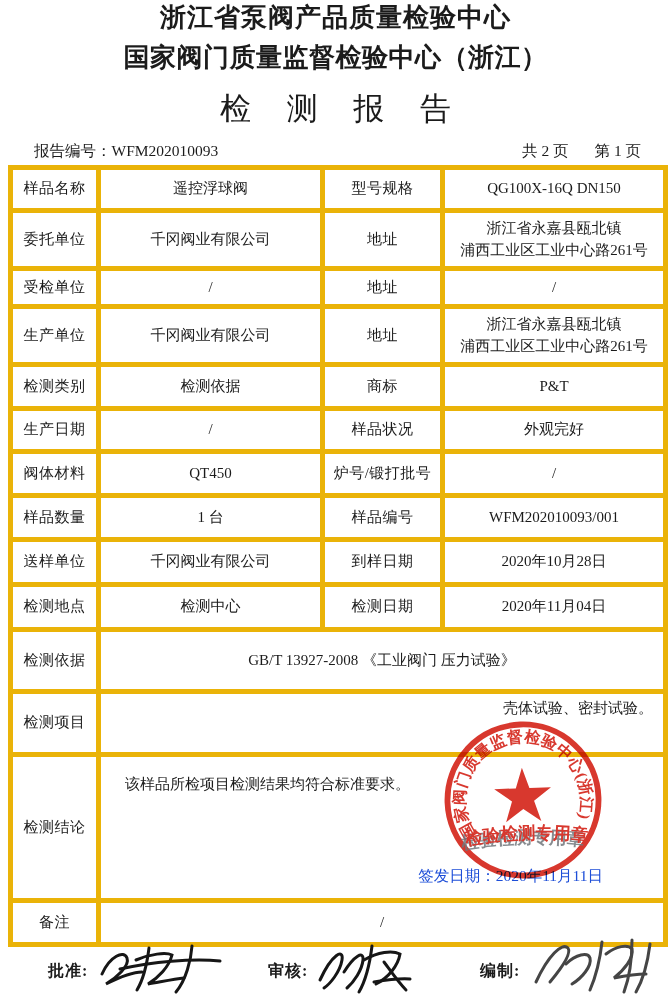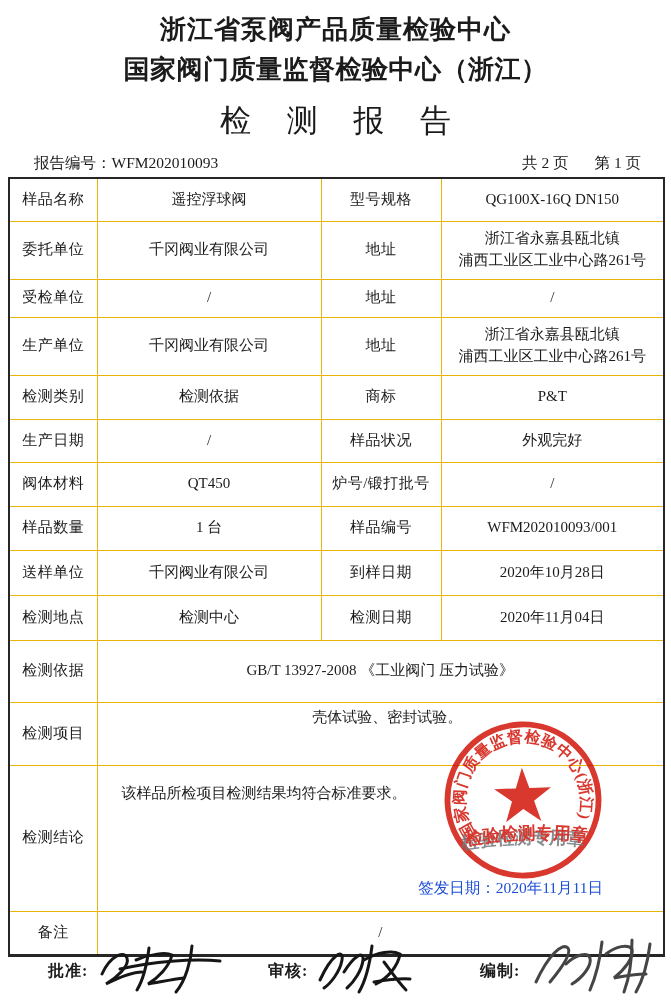--- a/index.html
+++ b/index.html
@@ -5,43 +5,43 @@
   * { box-sizing: border-box; margin: 0; padding: 0; }
   html,body { background:#ffffff; }
   body {
     width: 671px; height: 1000px;
     font-family: "Liberation Serif", "DejaVu Serif", serif;
     color: #1b1b1b;
   }
   .page { position: relative; width: 671px; height: 1000px; background: #fff; overflow: hidden; }
 
   
-  .title-main { text-align:center; font-weight:bold; font-size:26px; padding-top:12px; letter-spacing:1px; }
+  .title-main { text-align:center; font-weight:bold; font-size:26px; letter-spacing:1px; }
   .title-sub  { text-align:center; font-weight:bold; font-size:26px; margin-top:5px; letter-spacing:0.5px; }
   .report-title { text-align:center; font-weight:normal; font-size:31px; margin-top:13px;
                   letter-spacing:1.15em; padding-left:1.15em; }
   .report-line { display:flex; justify-content:space-between; align-items:flex-end;
                  font-size:15.5px; margin:11px 30px 3px 34px; }
   .pages { display:flex; gap:26px; }
 
   
   table.report-table {
     border-collapse: collapse; table-layout: fixed;
     width: 655px; margin: 3px 0 0 8px;
     border: 2px solid #262626; border-bottom-width: 3px;
   }
-  td { border: 1px solid #eab308; font-size: 15px; text-align:center; vertical-align:middle;
+  td { border: 5px solid #eab308; font-size: 15px; text-align:center; vertical-align:middle;
        padding: 2px 4px; line-height: 1.45; }
   td.lbl { letter-spacing: 0.5px; }
   td.pre { white-space: pre-line; }
   tr.r1{height:43px} tr.r2{height:58px} tr.r3{height:38px} tr.r4{height:58px}
   tr.r5{height:44px} tr.r6{height:43px} tr.r7{height:44px} tr.r8{height:44px}
   tr.r9{height:45px} tr.r10{height:45px} tr.r11{height:62px} tr.r12{height:63px}
   tr.r13{height:146px} tr.r14{height:44px}
-  td.cell-topleft { text-align:center; vertical-align:top; padding:4px 10px 8px 24px;margin-left:20px; }
+  td.cell-topleft { text-align:right; vertical-align:top; padding:4px 10px 8px 24px;margin-left:20px; }
   td.concl { position:relative; text-align:left; vertical-align:top; padding:17px 10px 8px 24px;margin-left:27px; }
   .sign-date { position:absolute; right:60px; bottom:11px; font-size:15.5px; color:#1d4ed8; }
 
   
   .stamp { position:absolute; left:440px; top:717px; width:166px; height:166px;
            mix-blend-mode:multiply; opacity:.93; transform:rotate(-2deg); pointer-events:none; }
 
   
   .footer-row { position:absolute; left:16px; top:936px; width:671px; height:64px; }
   .sig-group { position:absolute; display:flex; align-items:flex-end; }

